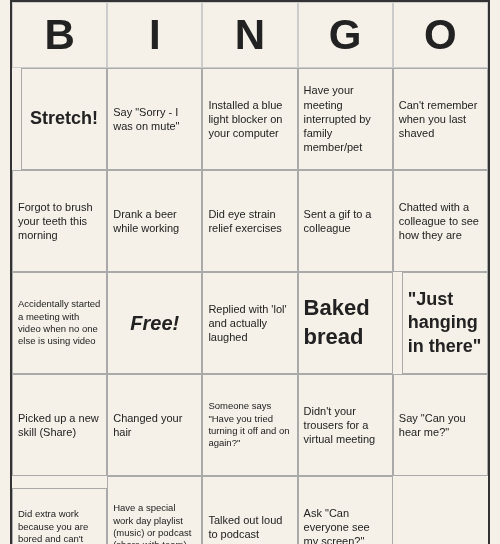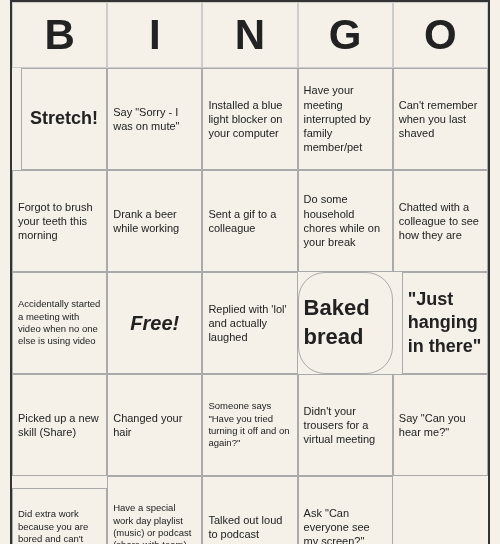--- a/index.html
+++ b/index.html
@@ -54,21 +54,20 @@
       font-style: italic;
     }
     .bingo-cell.large-text {
       font-size: 18px;
       font-weight: bold;
       margin-left: 9px;
     }
     .bingo-cell.big-bold {
       font-size: 22px;
       font-weight: bold;
-      border-radius: 27px;
     }
   </style>
 </head>
 <body>
 
 <div class="bingo-card">
   <div class="bingo-header">
   <div class="letter">B</div>
       <div class="letter">I</div>
       <div class="letter">N</div>
@@ -76,22 +75,22 @@
       <div class="letter">O</div>
     </div>
   <div class="bingo-grid">
   <div class="bingo-cell large-text">Stretch!</div>
       <div class="bingo-cell">Say "Sorry - I was on mute"</div>
       <div class="bingo-cell">Installed a blue light blocker on your computer</div>
       <div class="bingo-cell">Have your meeting interrupted by family member/pet</div>
       <div class="bingo-cell">Can't remember when you last shaved</div>
       <div class="bingo-cell">Forgot to brush your teeth this morning</div>
       <div class="bingo-cell">Drank a beer while working</div>
+      <div class="bingo-cell">Did eye strain relief exercises</div>
       <div class="bingo-cell">Sent a gif to a colleague</div>
-      <div class="bingo-cell">Do some household chores while on your break</div>
       <div class="bingo-cell">Chatted with a colleague to see how they are</div>
       <div class="bingo-cell" style="font-size: 9.5px;">Accidentally started a meeting with video when no one else is using video</div>
       <div class="bingo-cell free">Free!</div>
       <div class="bingo-cell">Replied with 'lol' and actually laughed</div>
       <div class="bingo-cell big-bold">Baked bread</div>
       <div class="bingo-cell large-text">"Just hanging in there"</div>
       <div class="bingo-cell">Picked up a new skill (Share)</div>
       <div class="bingo-cell">Changed your hair</div>
       <div class="bingo-cell" style="font-size: 9.5px;">Someone says "Have you tried turning it off and on again?"</div>
       <div class="bingo-cell">Didn't your trousers for a virtual meeting</div>

